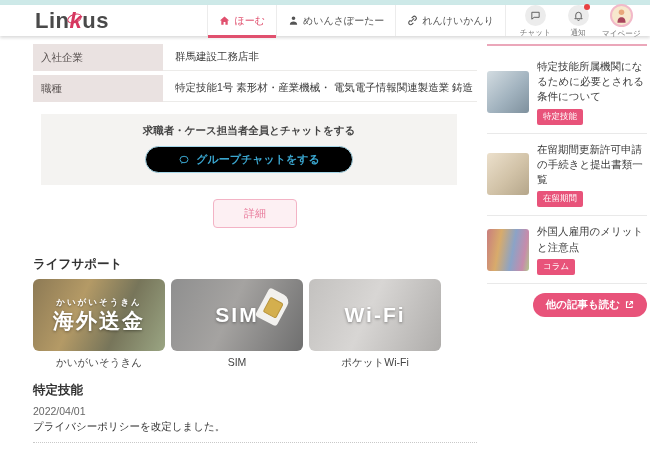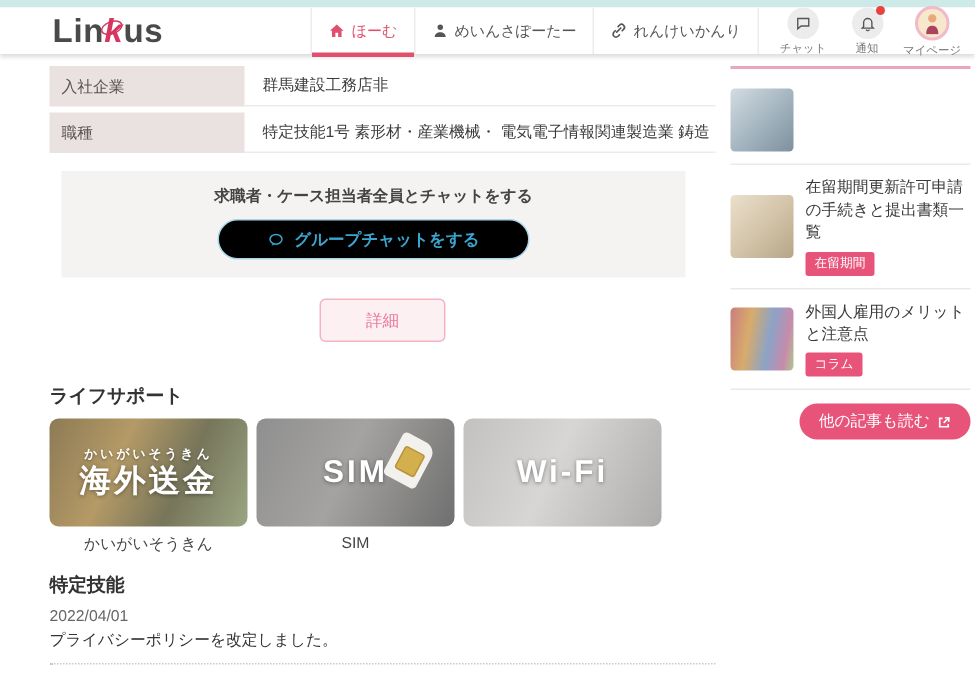--- a/index.html
+++ b/index.html
@@ -78,21 +78,21 @@
   .article { display:flex; gap:8px; padding:8px 0; border-bottom:1px solid #e9e9e9; cursor:pointer; }
   .thumb { width:42px; height:42px; border-radius:3px; flex:none; align-self:center; }
   .thumb.t1 { background:linear-gradient(135deg,#d3dce1 0%,#a2b3bf 55%,#7e909d 100%); }
   .thumb.t2 { background:linear-gradient(135deg,#ece0cc 0%,#d1c2a7 55%,#b5a68a 100%); }
   .thumb.t3 { background:linear-gradient(100deg,#c97e7e 0%,#d8ab6b 30%,#8ba3c7 60%,#c78bab 85%,#b0c78b 100%); }
   .art-title { font-size:10.5px; color:#3a3a3a; line-height:1.45; }
   .art-tag { display:inline-block; margin-top:4px; background:#e8537a; color:#fff;
     font-size:8.5px; padding:2px 6px; border-radius:2px; }
   .more-wrap { text-align:right; margin-top:9px; }
   .more-btn { display:inline-flex; align-items:center; gap:5px; background:#e8537a; color:#fff;
-    font-size:10.5px; font-weight:normal; border-radius:999px; padding:5px 13px; cursor:pointer; }
+    font-size:10.5px; font-weight:bold; border-radius:999px; padding:5px 13px; cursor:pointer; }
   svg { display:block; }
 </style>
 </head>
 <body>
 
 <div class="top-strip"></div>
 
 <div class="header">
   <div class="logo">
     <span>Lin</span>
@@ -203,33 +203,38 @@
         <div class="card-img sim">
           <div class="sim-chip"></div>
           <div class="ov-large">SIM</div>
         </div>
         <div class="card-caption">SIM</div>
       </div>
       <div class="card">
         <div class="card-img wifi">
           <div class="ov-large">Wi-Fi</div>
         </div>
+        <div class="card-caption">ポケットWi-Fi</div>
       </div>
     </div>
 
     <div class="section-title" style="margin-top:12px;">特定技能</div>
     <div class="news-date">2022/04/01</div>
     <div class="news-body">プライバシーポリシーを改定しました。</div>
 
   </div>
 
   <div class="sidebar">
 
     <div class="article">
       <div class="thumb t1"></div>
+      <div>
+        <div class="art-title">特定技能所属機関になるために必要とされる条件について</div>
+        <span class="art-tag">特定技能</span>
+      </div>
     </div>
 
     <div class="article">
       <div class="thumb t2"></div>
       <div>
         <div class="art-title">在留期間更新許可申請の手続きと提出書類一覧</div>
         <span class="art-tag">在留期間</span>
       </div>
     </div>
 

